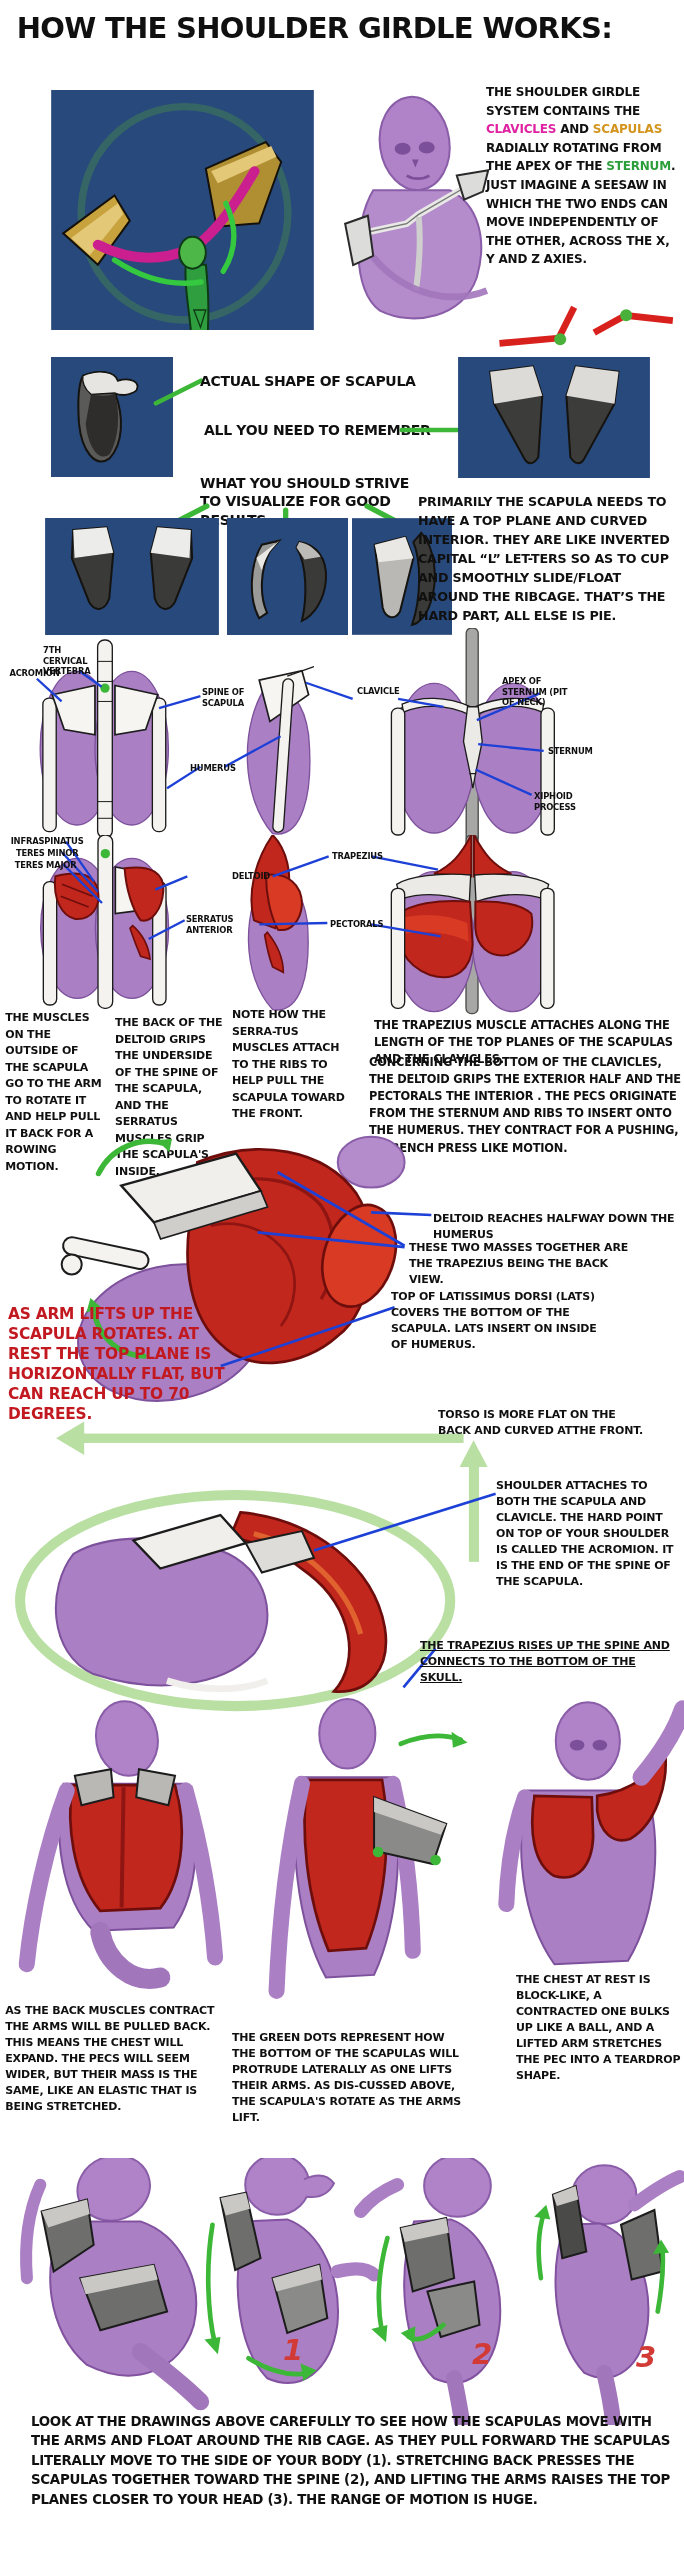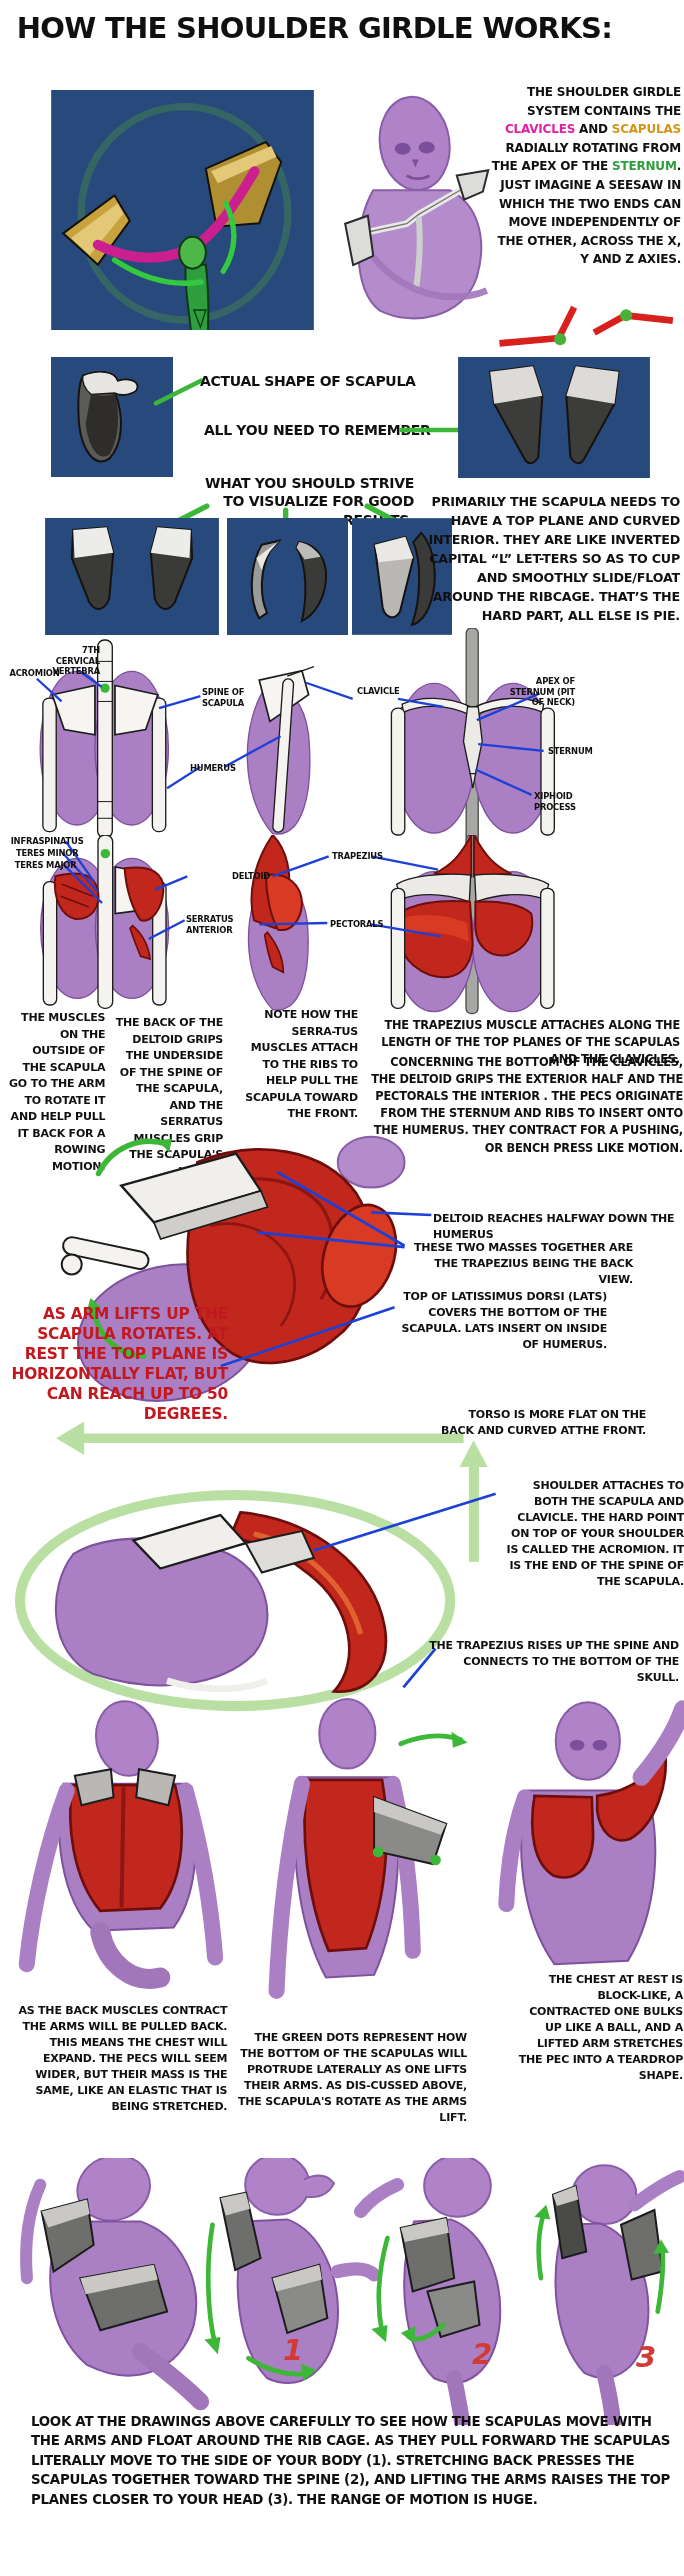--- a/index.html
+++ b/index.html
@@ -1,20 +1,20 @@
 <!DOCTYPE html>
 <html style="font-size:10.7px"><head>
 <meta charset="utf-8">
 <style>
   html,body{margin:0;padding:0;background:#ffffff;}
   #canvas{position:relative;width:684px;height:2576px;background:#ffffff;overflow:hidden;
           font-family:"DejaVu Sans",sans-serif;color:#101010;}
   .abs{position:absolute;}
   .txt{font-weight:700;letter-spacing:-0.2px;line-height:1.5;}
-  .ctr{text-align:right;}
+  .ctr{text-align:left;}
   .title{font-size:29px;font-weight:700;letter-spacing:-0.7px;white-space:nowrap;}
   .para{font-size:12px;line-height:1.55;}
   .lbl{font-size:8.4px;line-height:1.25;font-weight:700;}
   .biglbl{font-size:14px;font-weight:700;letter-spacing:-0.3px;}
   .note{font-size:11px;line-height:1.45;}
   .col{font-size:11px;line-height:1.5;}
   .red-warn{color:#c2181f;font-size:15.4px;line-height:1.3;font-weight:700;}
   .seq-num{color:#d23b35;font-size:29px;font-weight:700;font-style:italic;}
   .c-pink{color:#df21a2;}
   .c-gold{color:#d3941d;}
@@ -280,21 +280,21 @@
     <g stroke="#1d40d6" stroke-width="4" fill="none">
       <line x1="470" y1="120" x2="560" y2="124"></line>
       <line x1="330" y1="60" x2="520" y2="170"></line>
       <line x1="300" y1="150" x2="520" y2="172"></line>
       <line x1="245" y1="350" x2="505" y2="262"></line>
     </g>
   </svg>
   <div class="abs txt note" style="left:433px;top:1211px;width:254px;">DELTOID REACHES HALFWAY DOWN THE HUMERUS</div>
   <div class="abs txt note ctr" style="left:409px;top:1240px;width:224px;">THESE TWO MASSES TOGETHER ARE THE TRAPEZIUS BEING THE BACK VIEW.</div>
   <div class="abs txt note ctr" style="left:391px;top:1289px;width:216px;">TOP OF LATISSIMUS DORSI (LATS) COVERS THE BOTTOM OF THE SCAPULA. LATS INSERT ON INSIDE OF HUMERUS.</div>
-  <div class="abs txt red-warn ctr" style="left:8px;top:1304px;width:220px;">AS ARM LIFTS UP THE SCAPULA ROTATES. AT REST THE TOP PLANE IS HORIZONTALLY FLAT, BUT CAN REACH UP TO 50 DEGREES.</div>
+  <div class="abs txt red-warn ctr" style="left:8px;top:1304px;width:220px;">AS ARM LIFTS UP THE SCAPULA ROTATES. AT REST THE TOP PLANE IS HORIZONTALLY FLAT, BUT CAN REACH UP TO 70 DEGREES.</div>
 
   <svg class="abs" style="left:0;top:1400px;" width="684" height="321" viewBox="0 0 1024 480">
 
     <rect x="118" y="50" width="576" height="14" fill="#b9dfa3"></rect>
     <polygon points="84,57 126,32 126,82" fill="#b9dfa3"></polygon>
     <rect x="702" y="92" width="15" height="150" fill="#b9dfa3"></rect>
     <polygon points="709,60 688,100 730,100" fill="#b9dfa3"></polygon>
 
     <ellipse cx="352" cy="300" rx="322" ry="158" fill="none" stroke="#b9dfa3" stroke-width="15"></ellipse>
 
@@ -307,21 +307,21 @@
     <polygon points="368,214 452,196 470,236 392,258" fill="#dddcd9" stroke="#1c1c1c" stroke-width="3"></polygon>
     <path d="M250,420 C300,436 360,436 400,420" fill="none" stroke="#f0efec" stroke-width="10"></path>
 
     <g stroke="#1d40d6" stroke-width="4" fill="none">
       <line x1="470" y1="225" x2="742" y2="140"></line>
       <line x1="604" y1="430" x2="652" y2="372"></line>
     </g>
   </svg>
   <div class="abs txt note ctr" style="left:438px;top:1407px;width:208px;">TORSO IS MORE FLAT ON THE BACK AND CURVED ATTHE FRONT.</div>
   <div class="abs txt note ctr" style="left:496px;top:1478px;width:188px;">SHOULDER ATTACHES TO BOTH THE SCAPULA AND CLAVICLE. THE HARD POINT ON TOP OF YOUR SHOULDER IS CALLED THE ACROMION. IT IS THE END OF THE SPINE OF THE SCAPULA.</div>
-  <div class="abs txt note ctr" style="left:420px;top:1638px;width:259px;">THE TRAPEZIUS RISES UP THE SPINE AND CONNECTS TO THE BOTTOM OF THE SKULL.</div>
+  <div class="abs txt note ctr" style="left:420px;top:1638px;width:259px;text-decoration:underline;">THE TRAPEZIUS RISES UP THE SPINE AND CONNECTS TO THE BOTTOM OF THE SKULL.</div>
 
   <svg class="abs" style="left:0;top:1697px;" width="684" height="314" viewBox="0 0 1024 470">
 
     <ellipse cx="190" cy="62" rx="46" ry="56" fill="#b083c8" stroke="#8a5da8" stroke-width="3" transform="rotate(-10 190 62)"></ellipse>
     <path d="M95,130 C80,200 90,300 140,350 L260,345 C300,290 300,190 280,130 Z" fill="#ab7fc4" stroke="#7d519c" stroke-width="3"></path>
     <path d="M108,132 C100,190 108,270 150,320 L240,316 C278,268 278,186 262,132 Z" fill="#c1271d" stroke="#6e0e0c" stroke-width="4"></path>
     <path d="M185,135 L182,315" stroke="#8f1512" stroke-width="6"></path>
     <polygon points="112,118 166,108 170,150 122,162" fill="#b9b8b5" stroke="#1c1c1c" stroke-width="3"></polygon>
     <polygon points="262,118 208,108 204,150 252,162" fill="#b9b8b5" stroke="#1c1c1c" stroke-width="3"></polygon>
     <path d="M100,140 C70,220 48,320 40,400" fill="none" stroke="#ab7fc4" stroke-width="24" stroke-linecap="round"></path>

